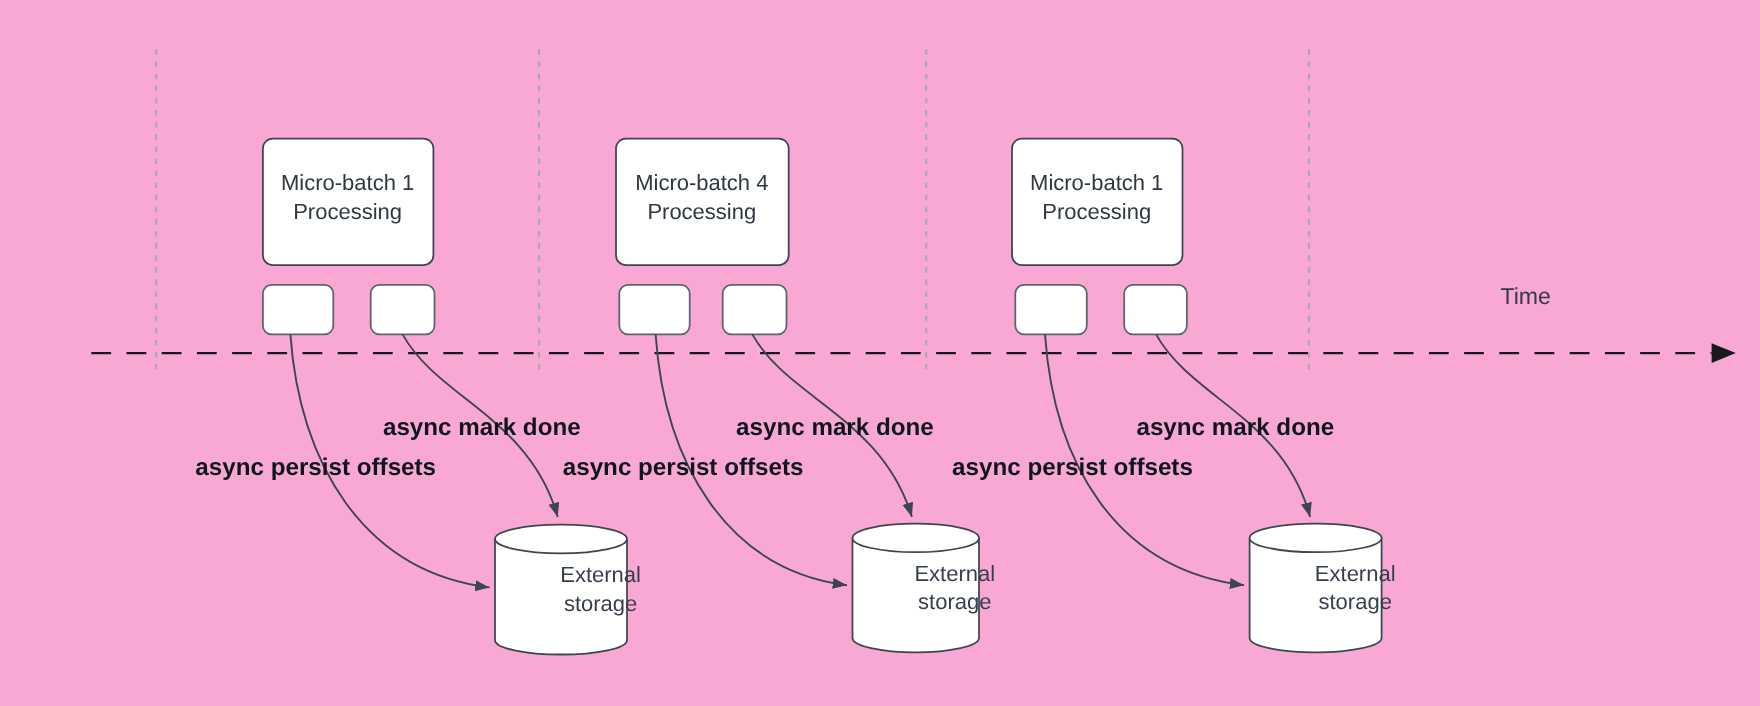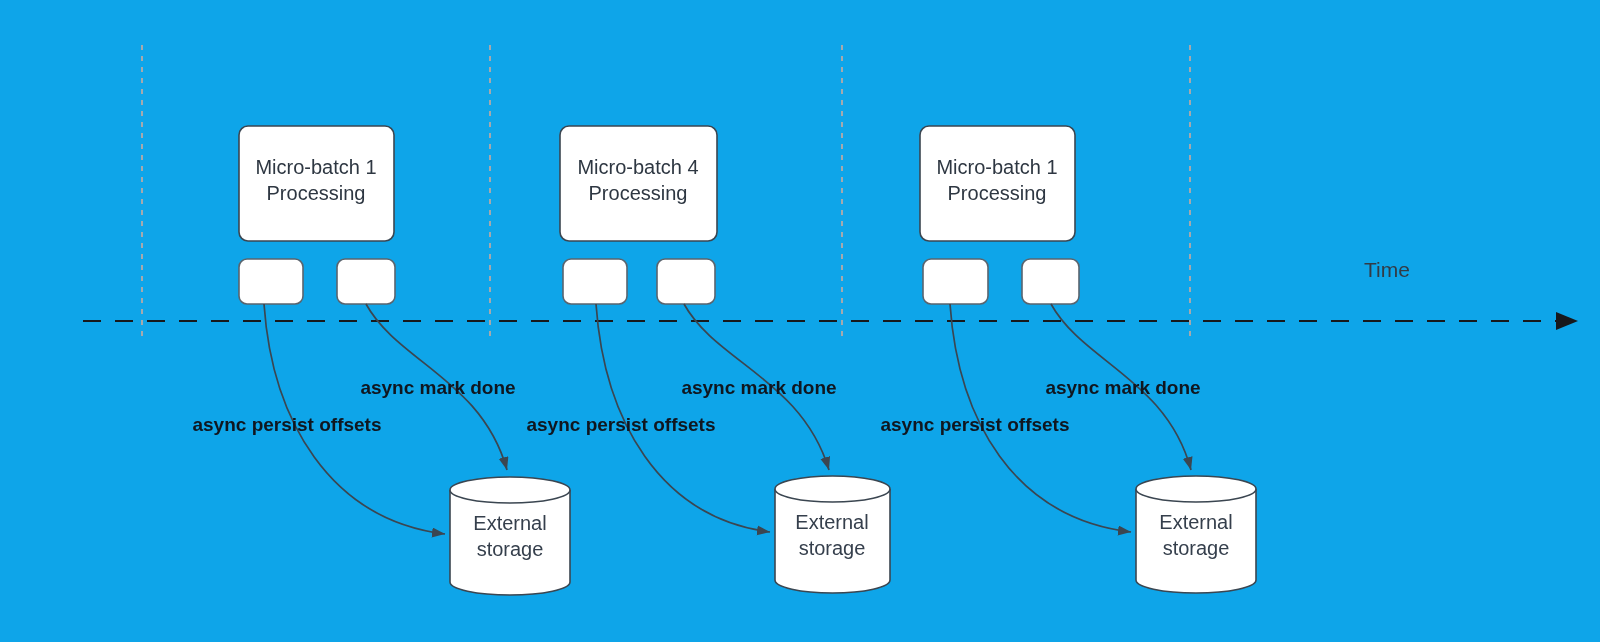--- a/index.html
+++ b/index.html
@@ -4,21 +4,21 @@
 <style>
   html, body {
     margin: 0;
     padding: 0;
     background: #ffffff;
   }
   .canvas {
     position: relative;
     width: 1600px;
     height: 642px;
-    background: #0ea5e9;
+    background: #f9a8d4;
     font-family: "Liberation Sans", sans-serif;
     overflow: hidden;
   }
   .layer {
     position: absolute;
     left: 0;
     top: 0;
   }
   .txt {
     position: absolute;
@@ -29,23 +29,24 @@
   }
   .node-label {
     font-size: 20px;
     line-height: 26px;
     color: #2e3742;
   }
   .storage-label {
     font-size: 20px;
     line-height: 26px;
     color: #353f4c;
+    margin-left: 36px;
   }
   .async-label {
-    font-size: 19px;
+    font-size: 22px;
     font-weight: bold;
     color: #10161f;
   }
   .time-label {
     font-size: 21px;
     color: #333b45;
   }
 </style>
 </head>
 <body>

